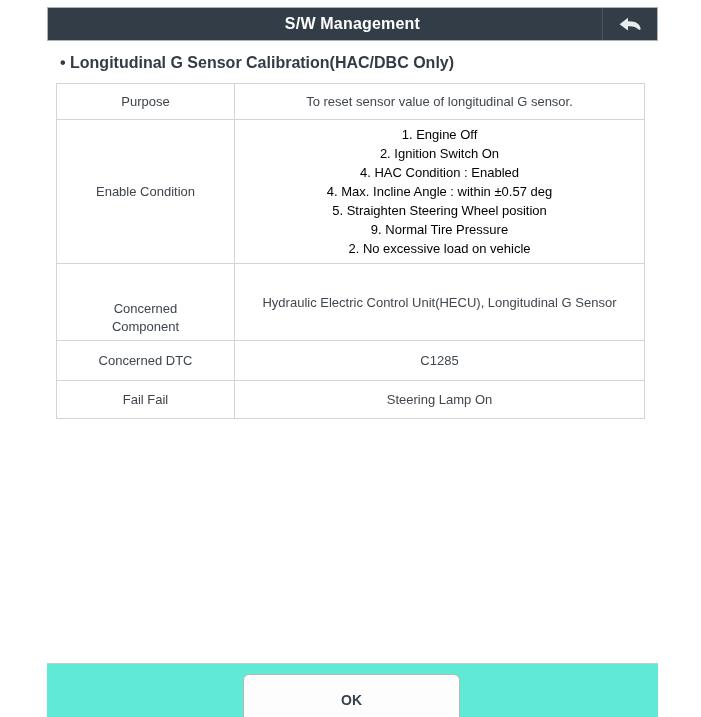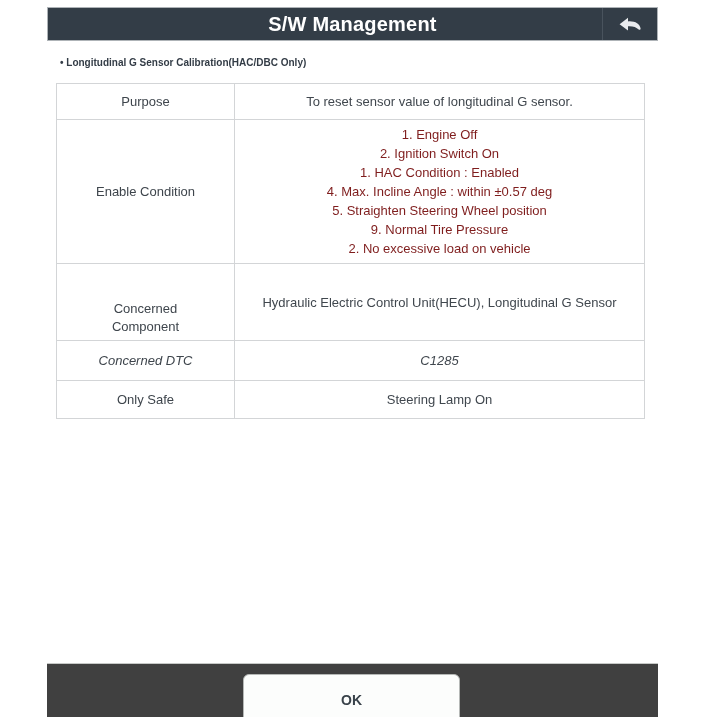--- a/index.html
+++ b/index.html
@@ -8,34 +8,34 @@
   .page { position:relative; width:701px; height:717px; background:#ffffff; }
 
   
   .header {
     position:absolute; left:47px; top:7px; width:611px; height:34px;
     background:#333d47; border:1px solid #aeb3b7;
   }
   .header-title {
     position:absolute; left:0; right:0; top:0; bottom:0;
     display:flex; align-items:center; justify-content:center;
-    color:#ffffff; font-size:20px; font-weight:bold; letter-spacing:0.2px;
+    color:#ffffff; font-size:16px; font-weight:bold; letter-spacing:0.2px;
   }
   .header-back {
     position:absolute; right:0; top:0; bottom:0; width:55px;
     border-left:1px solid #49535d;
     display:flex; align-items:center; justify-content:center;
     cursor:pointer; background:transparent;
   }
   .header-back svg { display:block; }
 
   
   .section-title {
     position:absolute; left:60px; top:55px;
-    font-size:10px; font-weight:bold; color:#333c46; line-height:16px;
+    font-size:16px; font-weight:bold; color:#333c46; line-height:16px;
   }
 
   
   .info-table {
     position:absolute; left:56px; top:83px; width:589px;
     border-collapse:collapse; table-layout:fixed;
     font-size:13px; color:#40474e;
   }
   .info-table td {
     border:1px solid #d3d5d7;
@@ -44,32 +44,32 @@
   .info-table { border:1px solid #b4b8bc; }
   .info-table td.lbl {
     width:178px; text-align:center; padding:4px 22px; color:#3e454c;
   }
   .info-table td.val {
     padding:4px 12px; text-align:center;
   }
   tr.r-purpose { height:36px; }
   tr.r-enable  { height:144px; }
   tr.r-comp    { height:56px; }
-  tr.r-dtc     { height:40px;font-style:italic; }
+  tr.r-dtc     { height:40px; }
   tr.r-fail    { height:38px; }
   tr.r-etc     { height:40px; }
-  .orange { color:#7f1d1d; }
+  .orange { color:#000000; }
   .cond-line { line-height:19px; white-space:nowrap; }
   .wrap-narrow { display:inline-block; max-width:100px; line-height:18px;margin-top:32px; }
   .wrap-val { display:inline-block; max-width:372px; line-height:19px; }
 
   
   .footer {
     position:absolute; left:47px; top:663px; width:611px; height:54px;
-    background:#404040; border-top:1px solid #c7c9c7; overflow:hidden;
+    background:#5eead4; border-top:1px solid #c7c9c7; overflow:hidden;
   }
   .ok-button {
     position:absolute; left:196px; top:10px; width:217px; height:52px;
     background:#fcfdfc; border:1px solid #b5b8b6; border-radius:6px;
     display:flex; align-items:center; justify-content:center;
     font-size:14px; font-weight:bold; color:#39424a; cursor:pointer;
     font-family:"Liberation Sans", sans-serif;
   }
 </style>
 </head>
@@ -94,37 +94,37 @@
     <tbody>
       <tr class="r-purpose">
         <td class="lbl">Purpose</td>
         <td class="val">To reset sensor value of longitudinal G sensor.</td>
       </tr>
       <tr class="r-enable">
         <td class="lbl orange">Enable Condition</td>
         <td class="val orange">
           <div class="cond-line">1. Engine Off</div>
           <div class="cond-line">2. Ignition Switch On</div>
-          <div class="cond-line">1. HAC Condition : Enabled</div>
+          <div class="cond-line">4. HAC Condition : Enabled</div>
           <div class="cond-line">4. Max. Incline Angle : within ±0.57 deg</div>
           <div class="cond-line">5. Straighten Steering Wheel position</div>
           <div class="cond-line">9. Normal Tire Pressure</div>
           <div class="cond-line">2. No excessive load on vehicle</div>
         </td>
       </tr>
       <tr class="r-comp">
         <td class="lbl"><span class="wrap-narrow">Concerned Component</span></td>
         <td class="val"><span class="wrap-val">Hydraulic Electric Control Unit(HECU), Longitudinal G Sensor</span></td>
       </tr>
       <tr class="r-dtc">
         <td class="lbl">Concerned DTC</td>
         <td class="val">C1285</td>
       </tr>
       <tr class="r-fail">
-        <td class="lbl">Only Safe</td>
+        <td class="lbl">Fail Fail</td>
         <td class="val">Steering Lamp On</td>
       </tr>
     </tbody>
   </table>
 
   <div class="footer">
     <button class="ok-button">OK</button>
   </div>
 
 </div>

